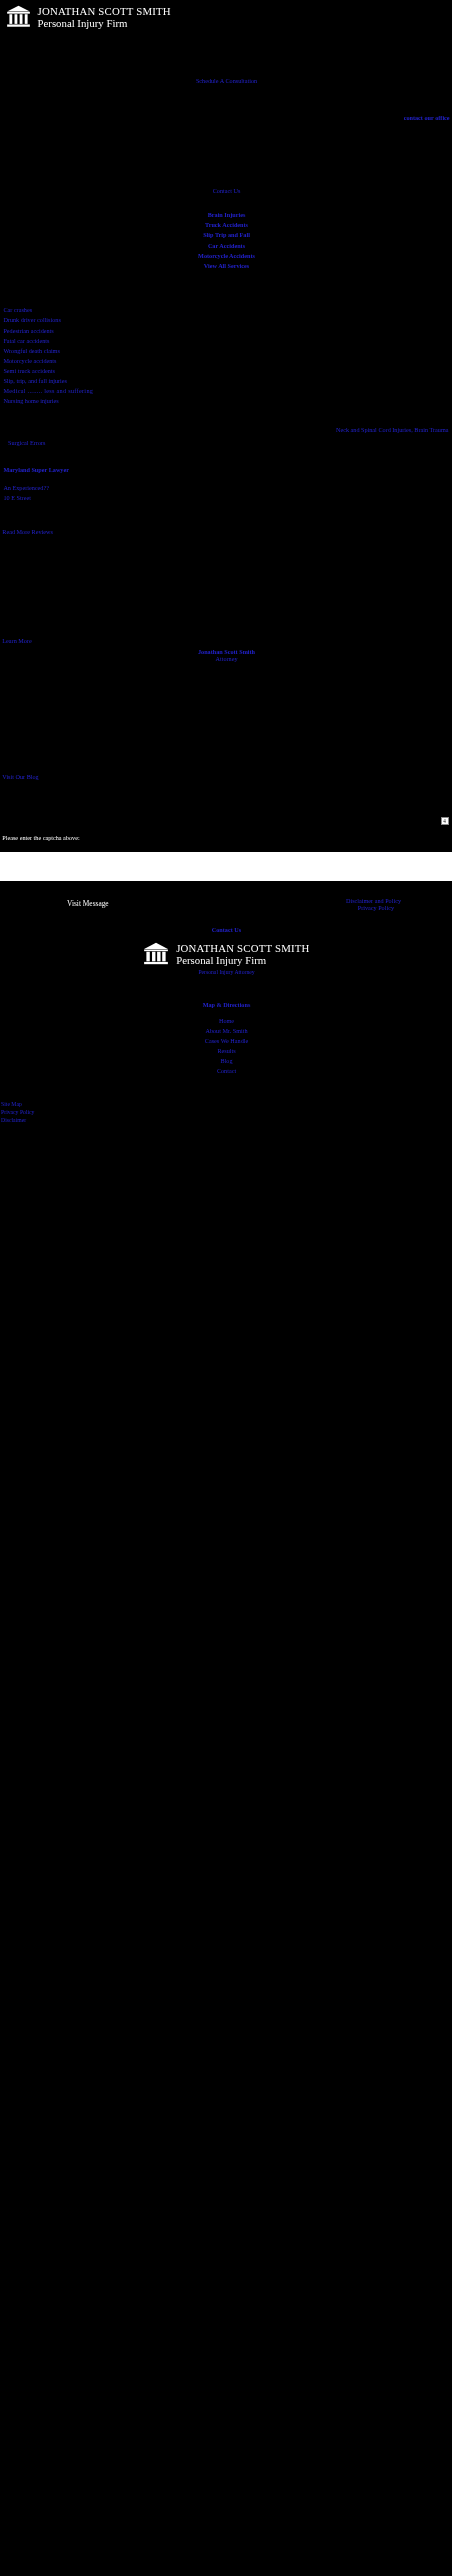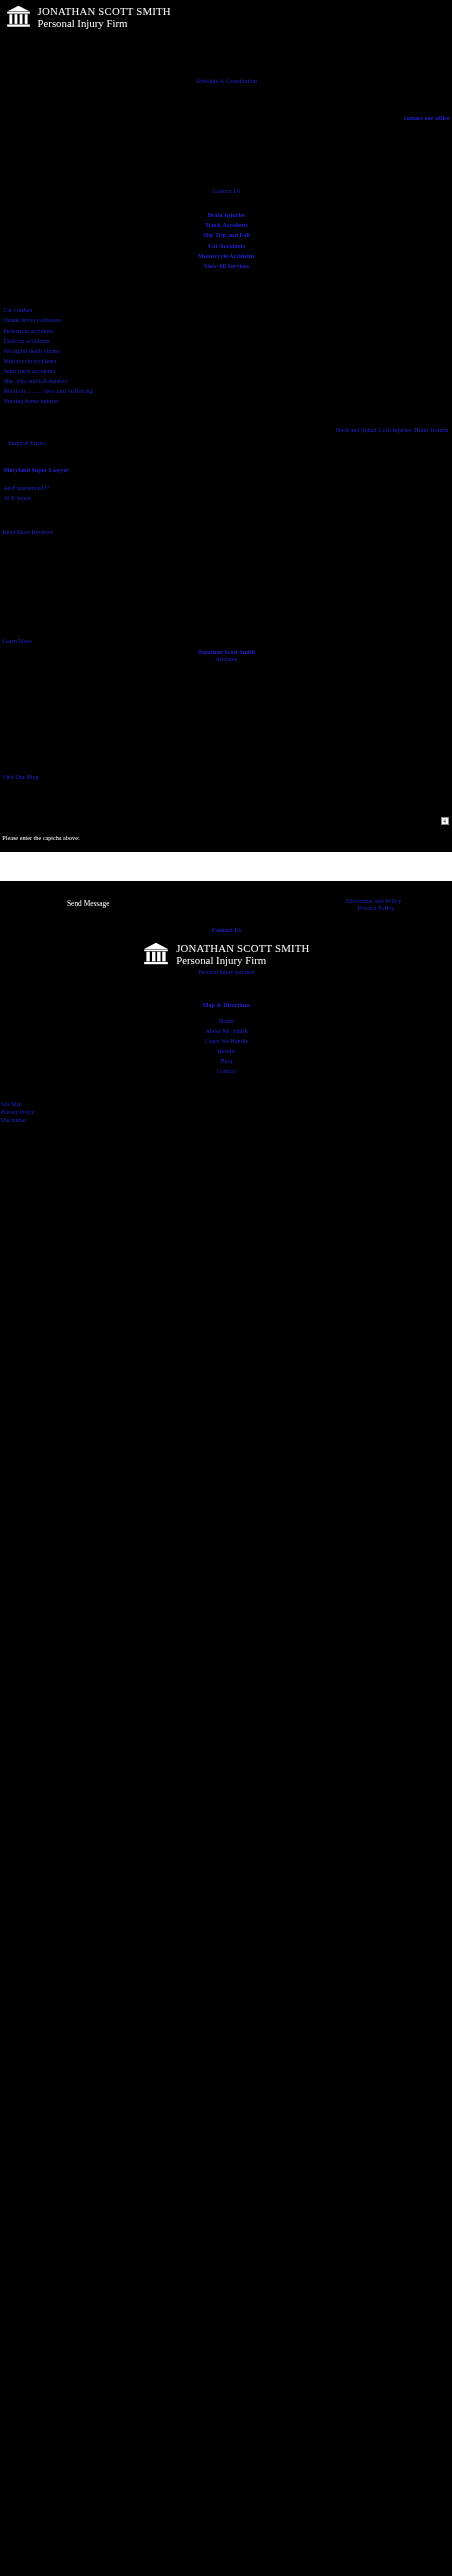--- a/index.html
+++ b/index.html
@@ -228,21 +228,21 @@
   <div class="captcha-label" style="top:20.4px">Please enter the captcha above:</div>
 </div>
 
 <div class="spacer" style="height:4.5px"></div>
 
 <div class="white-band"></div>
 
 <div class="spacer" style="height:14.7px"></div>
 
 <div class="send-row">
-  <button class="send-btn">Send Message</button>
+  <button class="send-btn">Visit Message</button>
   <div class="disclaimer-link">
     <a href="#">Disclaimer and Policy</a>
   </div>
   <div class="disclaimer-sub">
     <a href="#">Privacy Policy</a>
   </div>
 </div>
 
 <div class="footer-section-title" style="padding-top:10.2px">
   <a href="#">Contact Us</a>

